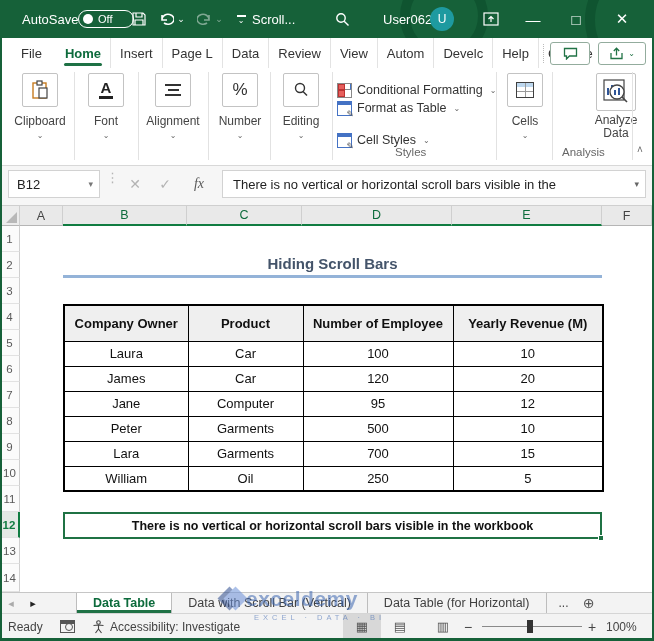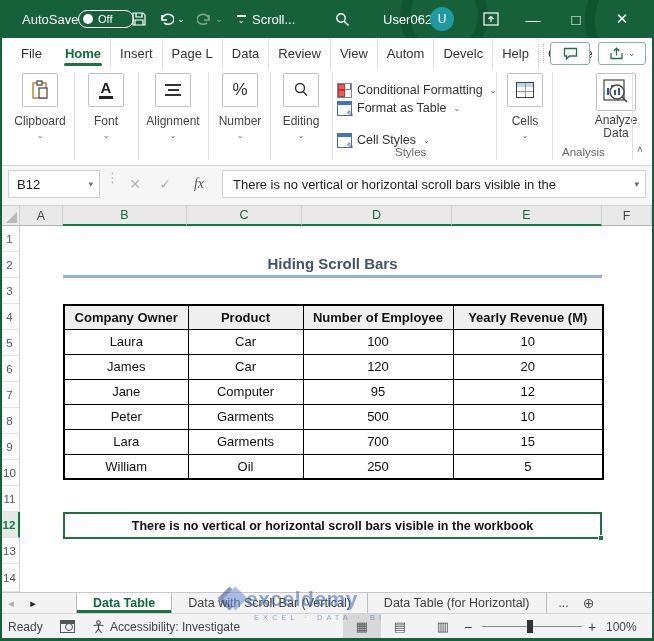--- a/index.html
+++ b/index.html
@@ -81,21 +81,21 @@
   .colh.sel { color:#0d6b3c; border-bottom:2px solid #107C41; }
   .corner { left:0; width:20px; background:#ECECEC; position:absolute; top:0; height:20px; border-right:1px solid #cfcfcf; border-bottom:1px solid #b5b5b5; }
   .corner::after { content:""; position:absolute; right:2px; bottom:2px; border-style:solid; border-width:0 0 11px 11px; border-color:transparent transparent #b8b8b8 transparent; }
   .gridbody { left:0; top:226px; width:654px; height:366px; background:#fff; overflow:hidden; }
   .rowh { position:absolute; left:0; width:20px; height:26px; background:#FBFBFB; border-right:1px solid #cfcfcf; border-bottom:1px solid #e2e2e2; display:flex; align-items:center; justify-content:center; font-size:11.5px; color:#595959; }
   .rowh.sel { background:#E4E9E5; color:#107C41; font-weight:bold; border-right:2px solid #107C41; }
 
   .sheet-title { position:absolute; left:63px; top:26px; width:539px; height:26px; line-height:23px; text-align:center; font-size:15px; font-weight:bold; color:#44546A; border-bottom:3px solid #94B3D8; }
   .dtable { position:absolute; left:63px; top:78px; width:539px; border:2px solid #000; border-collapse:collapse; table-layout:fixed; }
   .dtable td { border:1px solid #000; height:25px; text-align:center; font-size:13px; color:#111; overflow:hidden; white-space:nowrap; }
-  .dtable tr.hdr td { background:#EFEFEF; font-weight:bold; height:24px; }
+  .dtable tr.hdr td { background:#EFEFEF; font-weight:bold; height:36px; }
   .msgbox { position:absolute; left:63px; top:286px; width:539px; height:27px; border:2px solid #1F7244; display:flex; align-items:center; justify-content:center; font-size:12.5px; font-weight:bold; color:#111; background:#fff; }
   .fill-handle { position:absolute; right:-4px; bottom:-4px; width:6px; height:6px; background:#1F7244; border:1px solid #fff; }
 
   
   .tabbar { left:0; top:592px; width:654px; height:21px; background:#F3F3F3; border-top:1px solid #c6c6c6; display:flex; align-items:stretch; }
   .nav-arrow { width:22px; display:flex; align-items:center; justify-content:center; font-size:11px; color:#222; }
   .nav-arrow.disabled { color:#aaa; }
   .sheettab { position:relative; display:flex; align-items:center; padding:0 16px; font-size:12.5px; color:#404040; border-right:1px solid #bdbdbd; white-space:nowrap; }
   .sheettab.active { background:#fff; color:#0d6b3c; font-weight:bold; border-left:1px solid #bdbdbd; }
   .sheettab.active::after { content:""; position:absolute; left:0; right:0; bottom:0; height:3px; background:#1E7145; }

